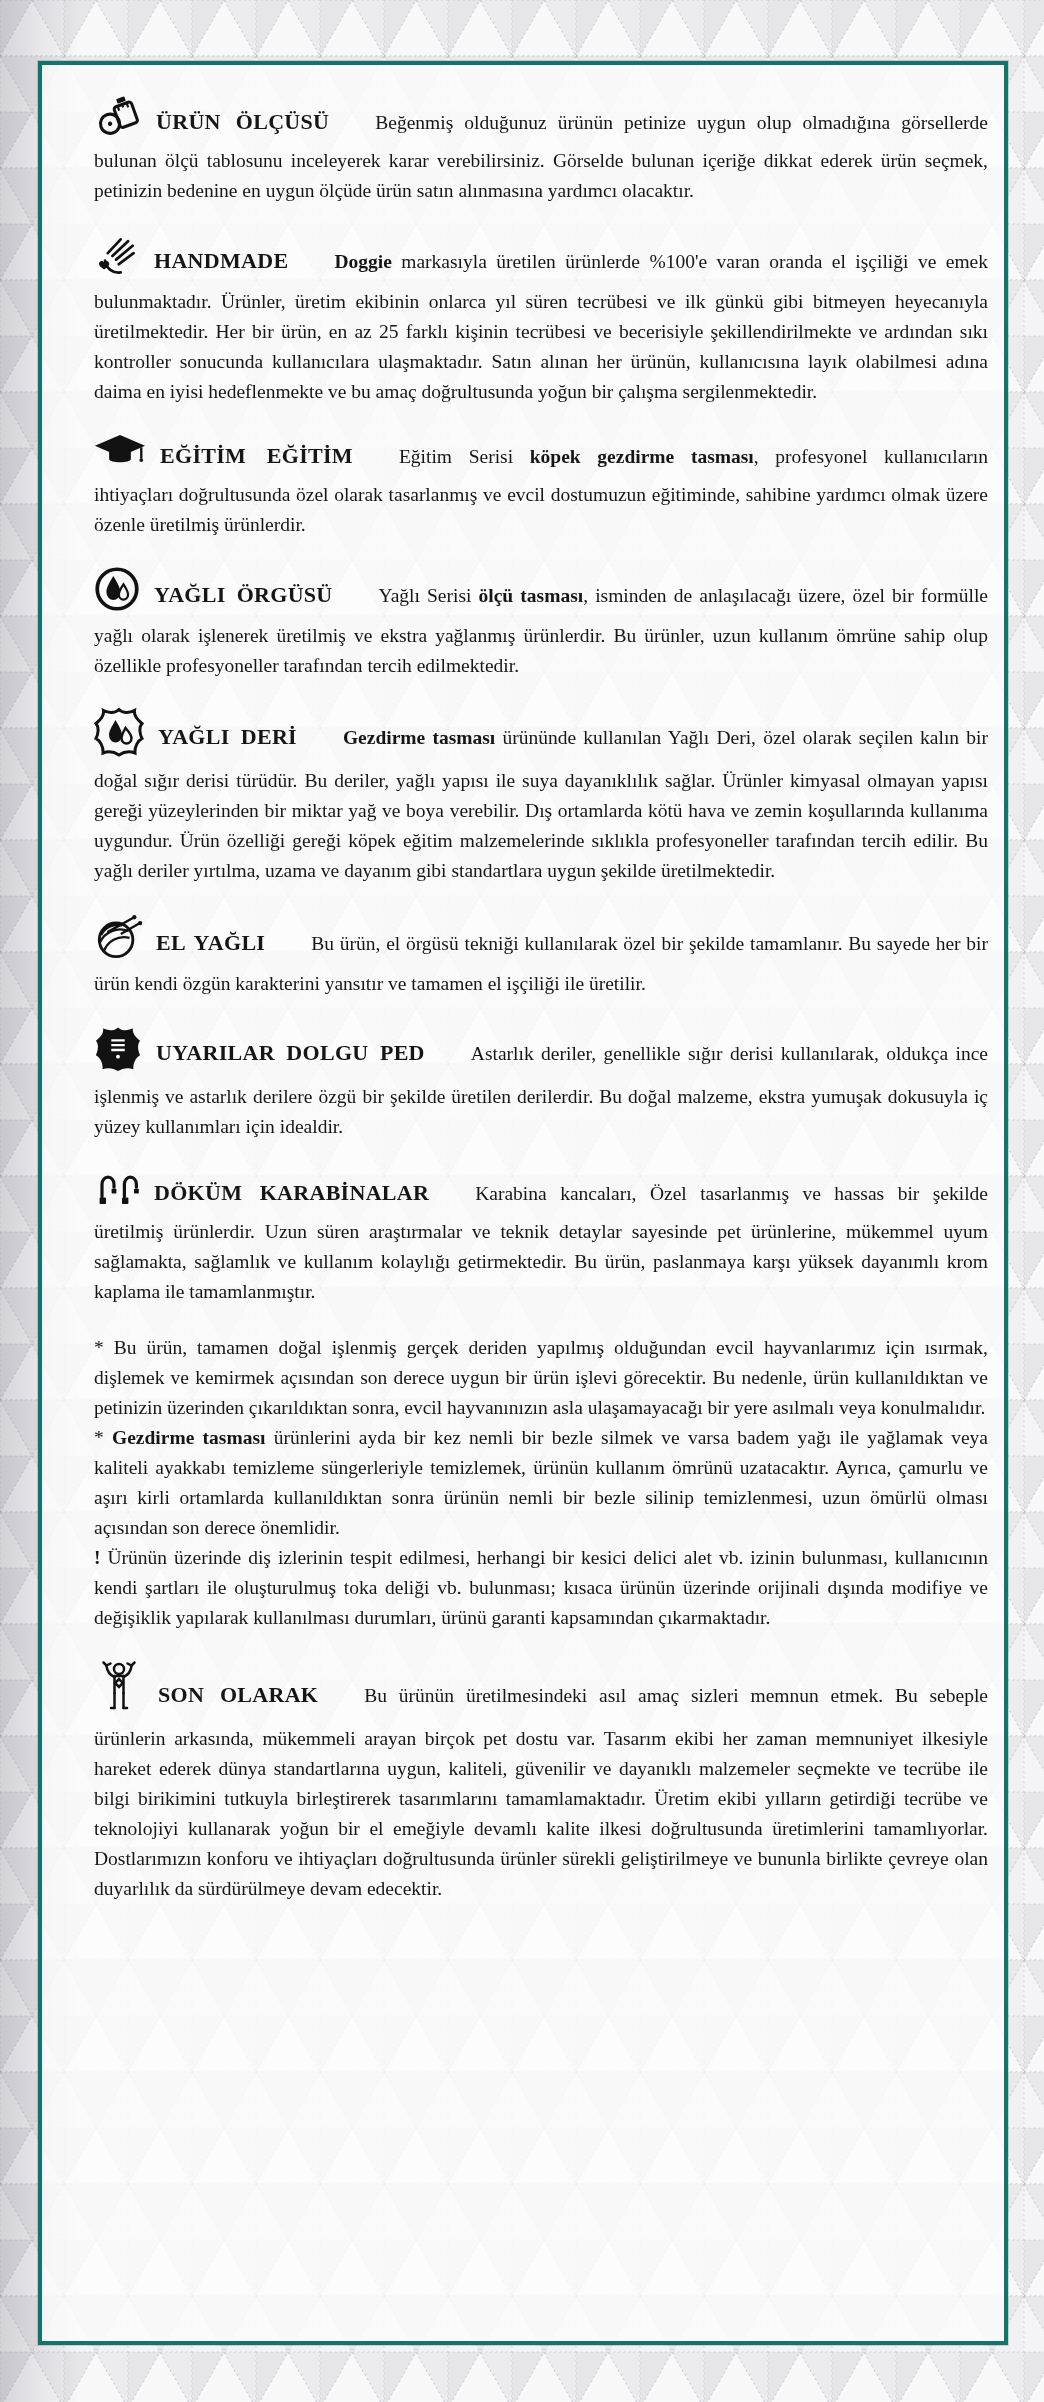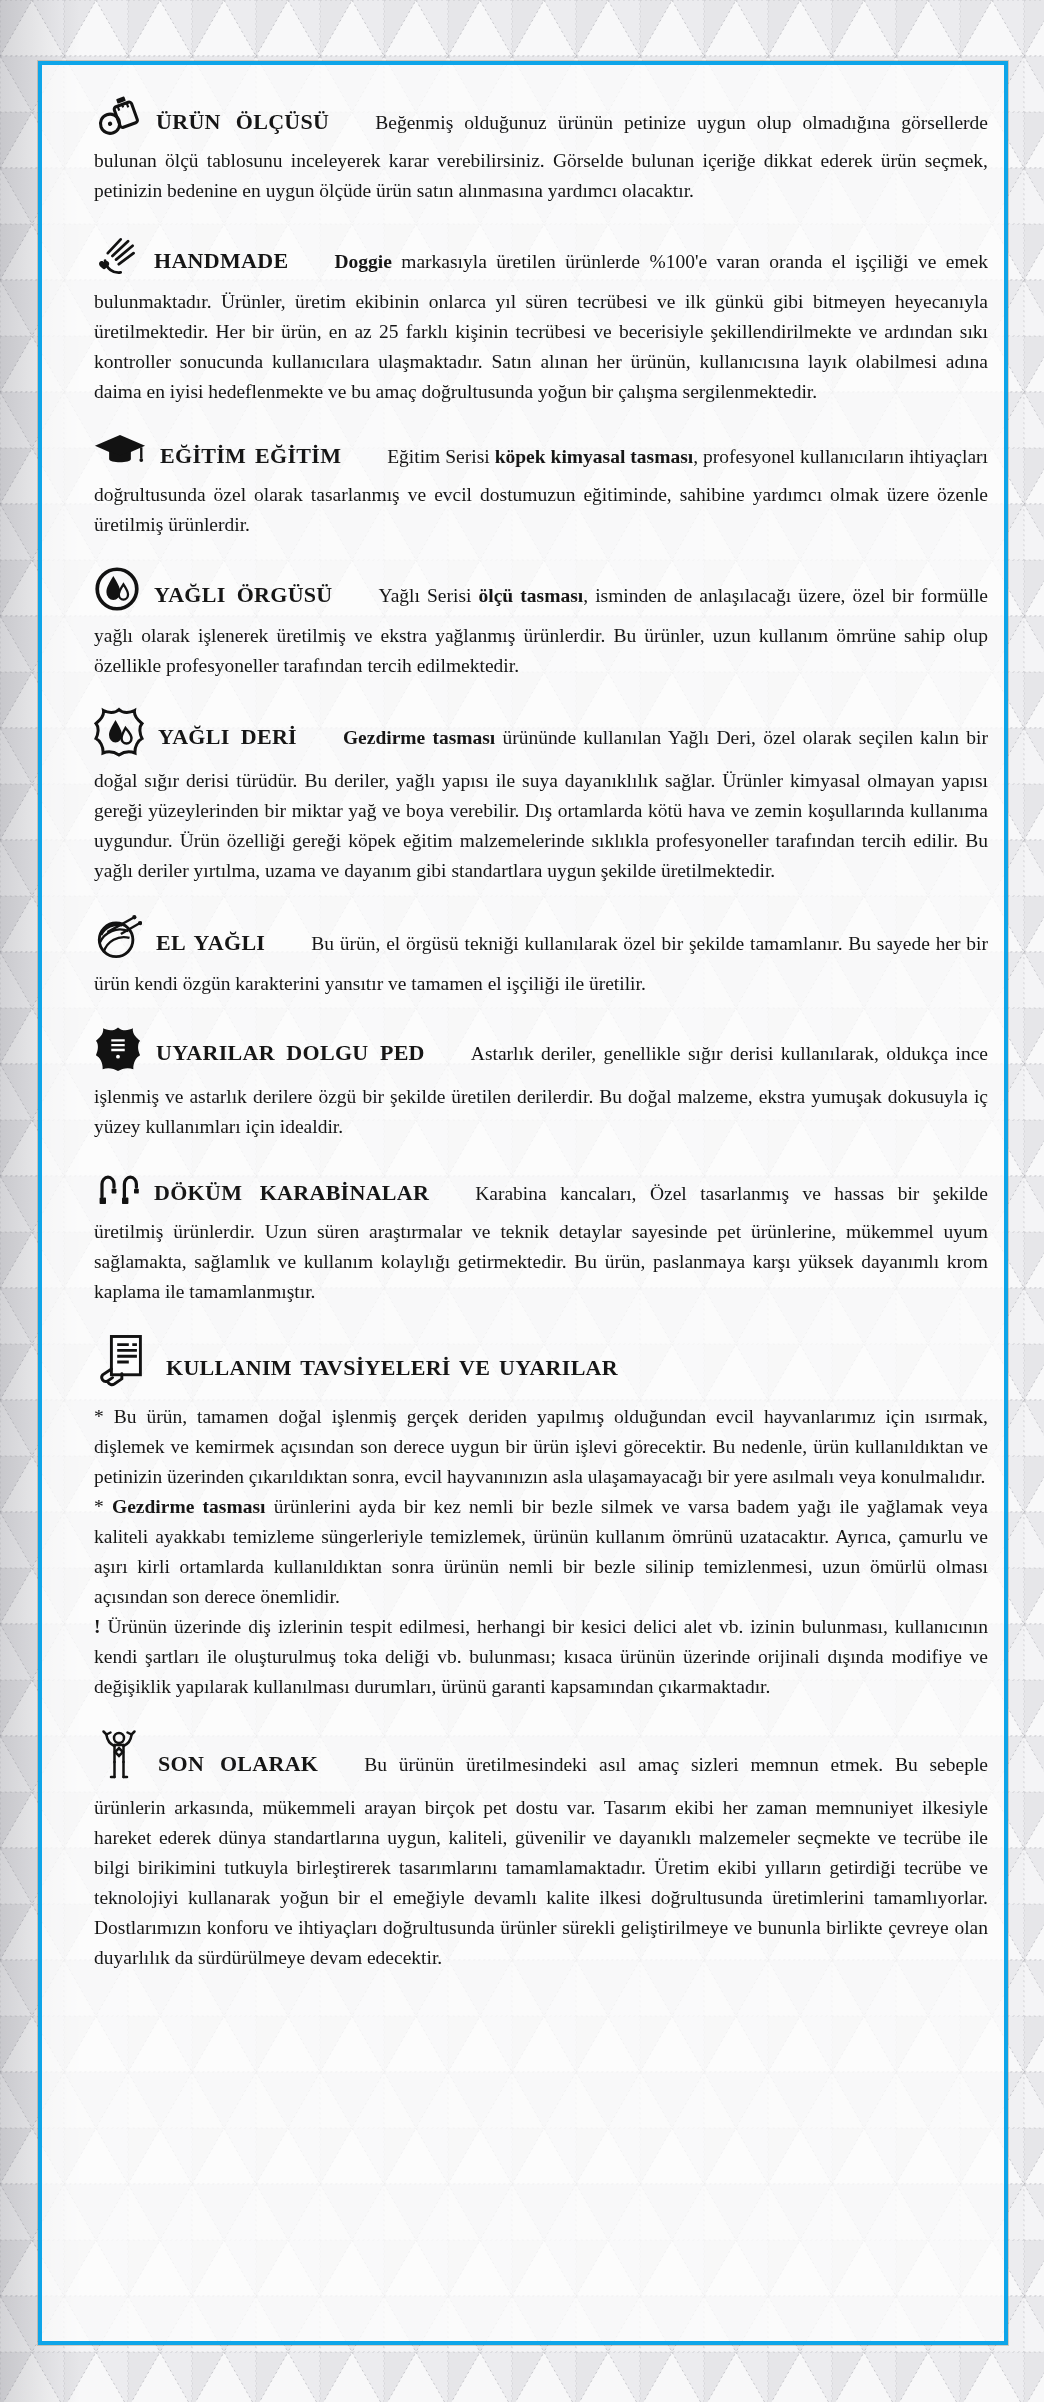--- a/index.html
+++ b/index.html
@@ -7,21 +7,21 @@
     width:1044px;height:2402px;position:relative;overflow:hidden;
     background:#ededef;
     font-family:"Liberation Serif","DejaVu Serif",serif;
     color:#161616;
   }
   .bg{position:absolute;inset:0;z-index:0;}
   .card{
     position:absolute;left:38px;top:61px;width:970px;height:2284px;
     box-sizing:border-box;
     background:rgba(252,252,253,0.78);
-    border:4px solid #0ea5e9;
+    border:4px solid #0f766e;
     box-shadow:0 0 0 1px rgba(120,90,40,0.25);
     padding:30px 16px 8px 52px;
     overflow:hidden;
     z-index:1;
   }
   .para{margin:0;text-align:justify;font-size:19.5px;line-height:30px;}
   .sec{margin:0;}
   .sec + .sec{margin-top:26px;}
   .h{font-size:22px;letter-spacing:.3px;word-spacing:3px;white-space:nowrap;}
   .gap{display:inline-block;width:46px;}
@@ -85,21 +85,21 @@
             <path d="M22,66 c-4,-6 -12,-3 -11,4 c1,6 11,11 11,11 c0,0 10,-5 11,-11 c1,-7 -7,-10 -11,-4 z" fill="#121212"></path>
           </svg></span><b class="h">HANDMADE</b><span class="gap"></span><span><b>Doggie</b><span> markasıyla üretilen ürünlerde %100'e varan oranda el işçiliği ve emek bulunmaktadır. Ürünler, üretim ekibinin onlarca yıl süren tecrübesi ve ilk günkü gibi bitmeyen heyecanıyla üretilmektedir. Her bir ürün, en az 25 farklı kişinin tecrübesi ve becerisiyle şekillendirilmekte ve ardından sıkı kontroller sonucunda kullanıcılara ulaşmaktadır. Satın alınan her ürünün, kullanıcısına layık olabilmesi adına daima en iyisi hedeflenmekte ve bu amaç doğrultusunda yoğun bir çalışma sergilenmektedir.</span></span></p>
   </section>
 
   <section class="sec">
     <p class="para"><span class="svgi va8"><svg viewBox="0 0 110 80" width="52" height="38">
             <polygon points="55,4 108,27 55,50 2,27" fill="#121212"></polygon>
             <path d="M32,38 v17 c0,9 46,9 46,0 v-17 l-23,10 z" fill="#121212"></path>
             <path d="M100,30 v24" stroke="#121212" stroke-width="5" fill="none"></path>
             <circle cx="100" cy="57" r="4" fill="#121212"></circle>
-          </svg></span><b class="h">EĞİTİM EĞİTİM</b><span class="gap"></span><span><span>Eğitim Serisi </span><b>köpek kimyasal tasması</b><span>, profesyonel kullanıcıların ihtiyaçları doğrultusunda özel olarak tasarlanmış ve evcil dostumuzun eğitiminde, sahibine yardımcı olmak üzere özenle üretilmiş ürünlerdir.</span></span></p>
+          </svg></span><b class="h">EĞİTİM EĞİTİM</b><span class="gap"></span><span><span>Eğitim Serisi </span><b>köpek gezdirme tasması</b><span>, profesyonel kullanıcıların ihtiyaçları doğrultusunda özel olarak tasarlanmış ve evcil dostumuzun eğitiminde, sahibine yardımcı olmak üzere özenle üretilmiş ürünlerdir.</span></span></p>
   </section>
 
   <section class="sec">
     <p class="para"><span class="svgi"><svg viewBox="0 0 100 100" width="46" height="46">
             <circle cx="50" cy="50" r="43" fill="none" stroke="#121212" stroke-width="8"></circle>
             <path d="M42,22 C33,37 27,47 27,57 a15,17 0 0 0 30,0 C57,47 51,37 42,22 z" fill="#121212"></path>
             <path d="M64,40 C58,49 54,56 54,62 a10,11 0 0 0 20,0 C74,56 70,49 64,40 z" fill="none" stroke="#121212" stroke-width="5"></path>
           </svg></span><b class="h">YAĞLI ÖRGÜSÜ</b><span class="gap"></span><span><span>Yağlı Serisi </span><b>ölçü tasması</b><span>, isminden de anlaşılacağı üzere, özel bir formülle yağlı olarak işlenerek üretilmiş ve ekstra yağlanmış ürünlerdir. Bu ürünler, uzun kullanım ömrüne sahip olup özellikle profesyoneller tarafından tercih edilmektedir.</span></span></p>
   </section>
 
@@ -137,26 +137,20 @@
               <path d="M76,72 V40 a15,17 0 0 1 30,0 v8"></path>
             </g>
             <rect x="14" y="74" width="16" height="16" rx="2" fill="#121212"></rect>
             <rect x="44" y="52" width="12" height="12" rx="2" fill="#121212"></rect>
             <rect x="70" y="74" width="16" height="16" rx="2" fill="#121212"></rect>
             <rect x="100" y="52" width="12" height="12" rx="2" fill="#121212"></rect>
           </svg></span><b class="h">DÖKÜM KARABİNALAR</b><span class="gap"></span><span><span>Karabina kancaları, Özel tasarlanmış ve hassas bir şekilde üretilmiş ürünlerdir. Uzun süren araştırmalar ve teknik detaylar sayesinde pet ürünlerine, mükemmel uyum sağlamakta, sağlamlık ve kullanım kolaylığı getirmektedir. Bu ürün, paslanmaya karşı yüksek dayanımlı krom kaplama ile tamamlanmıştır.</span></span></p>
   </section>
 
   <section class="sec">
-    <p class="para warn-head"><span class="svgi va14"><svg viewBox="0 0 100 100" width="58" height="58">
-            <rect x="30" y="6" width="50" height="66" fill="rgba(255,255,255,0.85)" stroke="#121212" stroke-width="5"></rect>
-            <path d="M40,20 h20 M66,20 h8 M40,30 h34 M40,40 h34 M40,50 h20" fill="none" stroke="#121212" stroke-width="5"></path>
-            <path d="M30,62 L15,72 a7,7 0 0 0 8,11 l9,-6" fill="none" stroke="#121212" stroke-width="5" stroke-linecap="round"></path>
-            <path d="M24,85 a8,8 0 0 0 11,3 l13,-9 v-9" fill="none" stroke="#121212" stroke-width="5" stroke-linecap="round"></path>
-          </svg></span><b class="h">KULLANIM TAVSİYELERİ VE UYARILAR</b></p>
     <p class="para"><span>* Bu ürün, tamamen doğal işlenmiş gerçek deriden yapılmış olduğundan evcil hayvanlarımız için ısırmak, dişlemek ve kemirmek açısından son derece uygun bir ürün işlevi görecektir. Bu nedenle, ürün kullanıldıktan ve petinizin üzerinden çıkarıldıktan sonra, evcil hayvanınızın asla ulaşamayacağı bir yere asılmalı veya konulmalıdır.</span></p>
     <p class="para"><span>* </span><b>Gezdirme tasması</b><span> ürünlerini ayda bir kez nemli bir bezle silmek ve varsa badem yağı ile yağlamak veya kaliteli ayakkabı temizleme süngerleriyle temizlemek, ürünün kullanım ömrünü uzatacaktır. Ayrıca, çamurlu ve aşırı kirli ortamlarda kullanıldıktan sonra ürünün nemli bir bezle silinip temizlenmesi, uzun ömürlü olması açısından son derece önemlidir.</span></p>
     <p class="para"><b>! </b><span>Ürünün üzerinde diş izlerinin tespit edilmesi, herhangi bir kesici delici alet vb. izinin bulunması, kullanıcının kendi şartları ile oluşturulmuş toka deliği vb. bulunması; kısaca ürünün üzerinde orijinali dışında modifiye ve değişiklik yapılarak kullanılması durumları, ürünü garanti kapsamından çıkarmaktadır.</span></p>
   </section>
 
   <section class="sec">
     <p class="para"><span class="svgi va12"><svg viewBox="0 0 100 112" width="50" height="56">
             <g fill="none" stroke="#121212" stroke-width="5" stroke-linecap="round">
               <circle cx="50" cy="20" r="10"></circle>
               <path d="M41,36 q-14,-6 -16,-22"></path>

